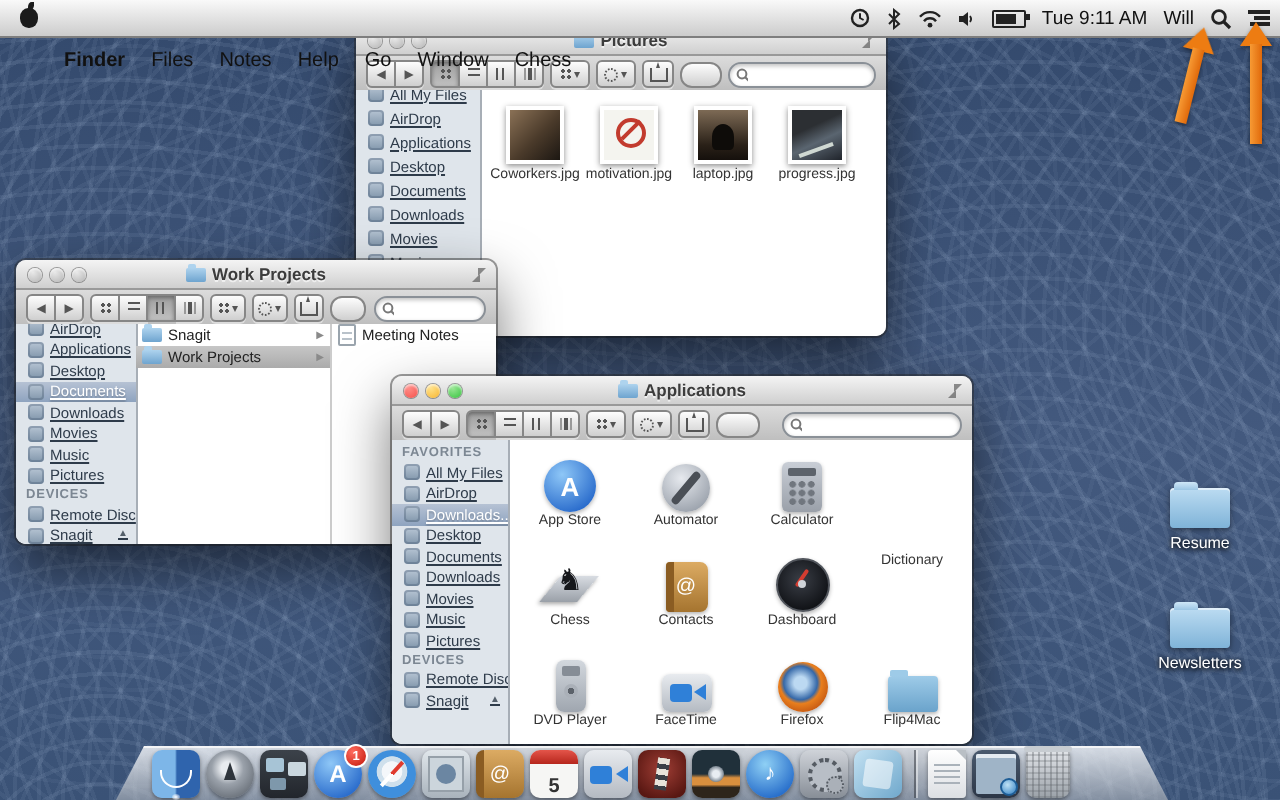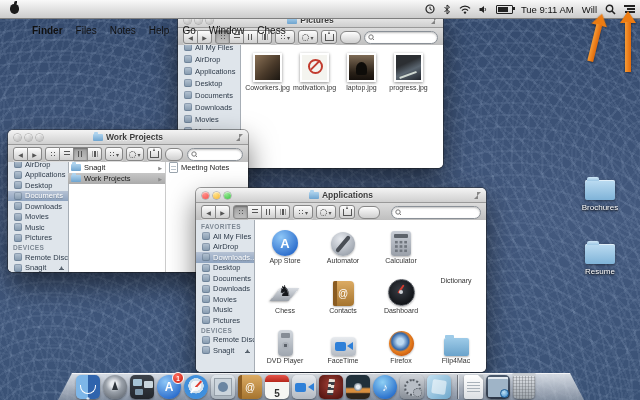--- a/index.html
+++ b/index.html
@@ -63,21 +63,21 @@
   .pat.flow{background:linear-gradient(90deg,#999 0 1px,transparent 1px 2px,#555 2px 4px,transparent 4px 5px,#999 5px 6px);}
   .gear{width:5px;height:5px;border:1px dotted #555;border-radius:50%;}
   .sharei{width:7px;height:6px;border:1px solid #555;border-top:none;position:relative;}
   .sharei::before{content:"";position:absolute;left:2px;top:-3px;border-style:solid;border-width:0 1.5px 3px 1.5px;border-color:transparent transparent #555 transparent;}
   .pill{width:20px;height:11px;border:1px solid #868686;border-radius:6px;background:linear-gradient(#fdfdfd,#cfcfcf);}
   .search{margin-left:auto;height:11px;border:1px solid #8a9097;border-radius:7px;background:#fff;
     box-shadow:inset 0 1px 2px rgba(0,0,0,.25);display:flex;align-items:center;padding:0 3px;gap:2px;}
   .search input{border:none;outline:none;background:transparent;width:100%;height:9px;font-size:7px;padding:0;}
   .body{position:absolute;left:0;right:0;bottom:0;background:#fff;}
   .sbar{position:absolute;left:0;top:0;bottom:0;background:#dfe5eb;border-right:1px solid #a7aeb6;overflow:hidden;}
-  .srow{display:flex;align-items:center;gap:3px;padding-left:6px;font-size:7.5px;color:#2e3b4a;white-space:nowrap;overflow:hidden;}
+  .srow{display:flex;align-items:center;gap:3px;padding-left:6px;font-size:7.5px;color:#2e3b4a;white-space:nowrap;overflow:hidden;text-decoration:underline;}
   .srow.sel{background:linear-gradient(#b6c2d4,#8ea3bf);color:#fff;text-shadow:0 1px 1px rgba(0,0,0,.25);}
   .shead{font-size:6.5px;font-weight:bold;color:#7c8793;letter-spacing:.4px;padding-left:5px;display:flex;align-items:center;}
   .sic{flex:none;width:8px;height:8px;border-radius:2px;background:linear-gradient(#b7c5d4,#8297ac);box-shadow:inset 0 0 0 1px rgba(70,90,115,.35);}
   .eject{margin-left:auto;margin-right:4px;font-size:5px;color:#55606b;border-bottom:1px solid #55606b;line-height:4px;}
   .minifolder{flex:none;width:10px;height:7px;border-radius:1px;background:linear-gradient(#aed3ee,#6ea4cf);position:relative;}
   .minifolder::before{content:"";position:absolute;top:-2px;left:1px;width:4px;height:2px;border-radius:1px 1px 0 0;background:#aed3ee;}
   .minidoc{flex:none;width:7px;height:9px;background:#fff;border:1px solid #9aa4ad;border-radius:1px;
     background-image:repeating-linear-gradient(180deg,transparent 0 2px,#b9c2ca 2px 3px);background-size:5px 100%;background-position:1px 1px;background-repeat:no-repeat;}
   
   .pfile{position:absolute;width:47px;text-align:center;}
@@ -239,27 +239,27 @@
           </svg>
         </span>
       <span class="notif">
           <i></i>
           <i></i>
           <i></i>
         </span>
     </div>
   </div>
 
-  <div class="dfold" style="left:572px;top:180px;">
-    <div class="bigfolder"></div>
-    <div class="dlabel">Brochures</div>
-  </div>
   <div class="dfold" style="left:572px;top:244px;">
     <div class="bigfolder"></div>
     <div class="dlabel">Resume</div>
+  </div>
+  <div class="dfold" style="left:572px;top:304px;">
+    <div class="bigfolder"></div>
+    <div class="dlabel">Newsletters</div>
   </div>
 
   <div class="win" style="left:178px;top:13px;width:265px;height:155px;z-index:10;">
     <div class="titlebar">
       <div class="tlg">
         <span class="tl gray"></span>
         <span class="tl gray"></span>
         <span class="tl gray"></span>
       </div>
       <div class="title">

